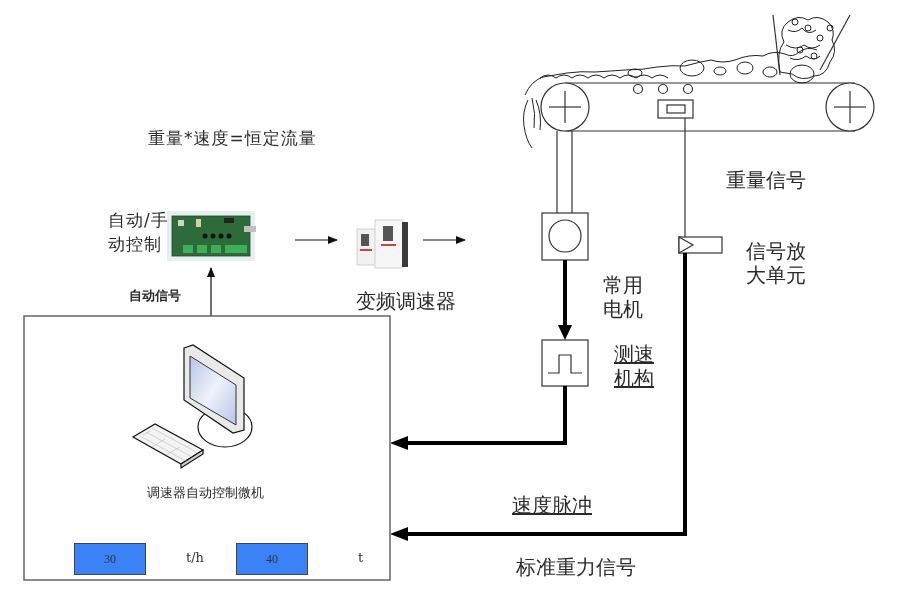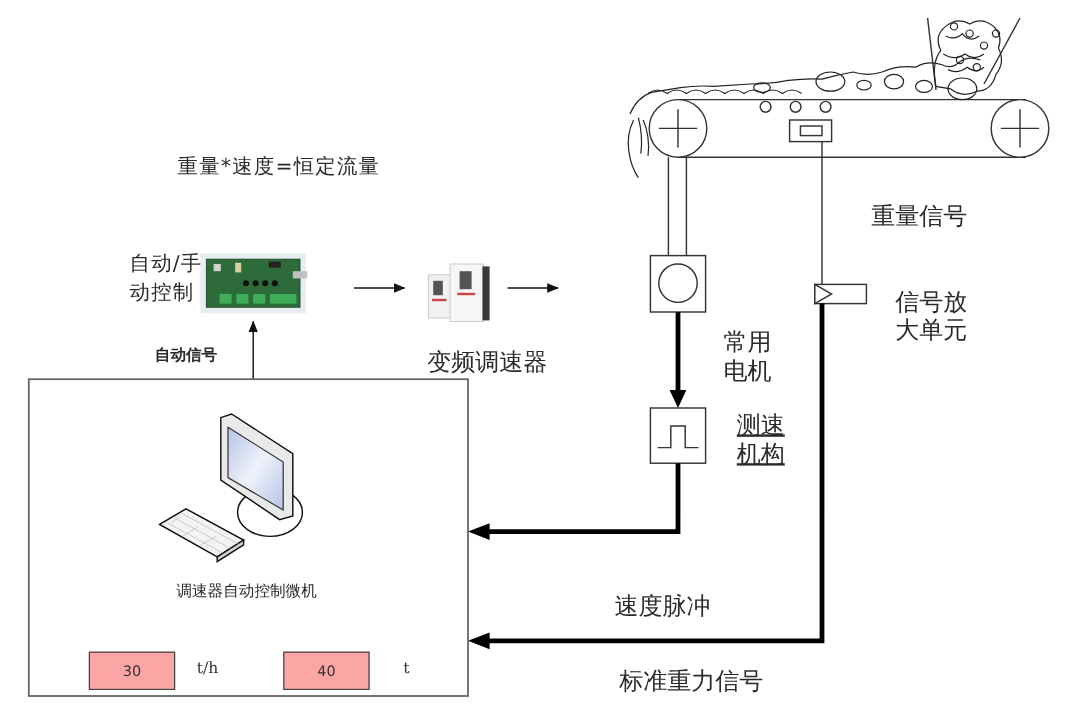--- a/index.html
+++ b/index.html
@@ -4,24 +4,24 @@
   <style>
     html, body { margin: 0; padding: 0; background: #ffffff; }
     body { width: 900px; height: 596px; position: relative; overflow: hidden;
            font-family: "DejaVu Sans", "Liberation Sans", sans-serif; color: #222; }
     svg#diagram { position: absolute; left: 0; top: 0; }
     .lbl { position: absolute; white-space: nowrap; color: #2a2a2a; }
     .lbl-lg { font-size: 17px; letter-spacing: 1px; }
     .lbl-md { font-size: 20px; }
     .lbl-sm { font-size: 13px; }
     .stack { line-height: 24px; }
-    .valbox { position: absolute; border: 1.5px solid #444; background: #fca5a5;
+    .valbox { position: absolute; border: 1.5px solid #444; background: #3b82f6;
               font-size: 12px; display: flex; align-items: center; justify-content: center;
-              color: #333; }
-    .unit { position: absolute; font-family: "DejaVu Serif", "Liberation Serif", serif; font-size: 13px; color: #333; }
+              color: #333; font-family: Liberation Serif, serif; }
+    .unit { position: absolute; font-family: "DejaVu Serif", "Liberation Serif", serif; font-size: 13px; color: #333; margin-left: 22px; }
   </style>
 </head>
 <body>
 
 <svg id="diagram" width="900" height="596" viewBox="0 0 900 596" xmlns="http://www.w3.org/2000/svg">
   <defs>
     <marker id="arrowThin" markerWidth="10" markerHeight="8" refX="9" refY="4" orient="auto" markerUnits="userSpaceOnUse">
       <path d="M0,0 L10,4 L0,8 Z" fill="#111"></path>
     </marker>
     <linearGradient id="screenGrad" x1="0" y1="0" x2="1" y2="1">
@@ -183,21 +183,21 @@
 <div class="lbl lbl-md stack" style="left:614px; top:342px;text-decoration:underline;">
   <div>测速</div>
   <div>机构</div>
 </div>
 
 <div class="lbl lbl-md stack" style="left:746px; top:239px;">
   <div>信号放</div>
   <div>大单元</div>
 </div>
 
-<div class="lbl lbl-md" style="left:512px; top:492px;">速度脉冲</div>
+<div class="lbl lbl-md" style="left:512px; top:492px;text-decoration:underline;">速度脉冲</div>
 
 <div class="lbl lbl-md" style="left:516px; top:554px;">标准重力信号</div>
 
 <div class="lbl lbl-sm" style="left:131px; top:484px;margin-left:16px;">调速器自动控制微机</div>
 
 <div class="valbox" style="left:74px; top:543px; width:70px; height:30px;">30</div>
 <div class="unit" style="left:164px; top:550px;">t/h</div>
 
 <div class="valbox" style="left:236px; top:543px; width:70px; height:30px;">40</div>
 <div class="unit" style="left:336px; top:550px;">t</div>

